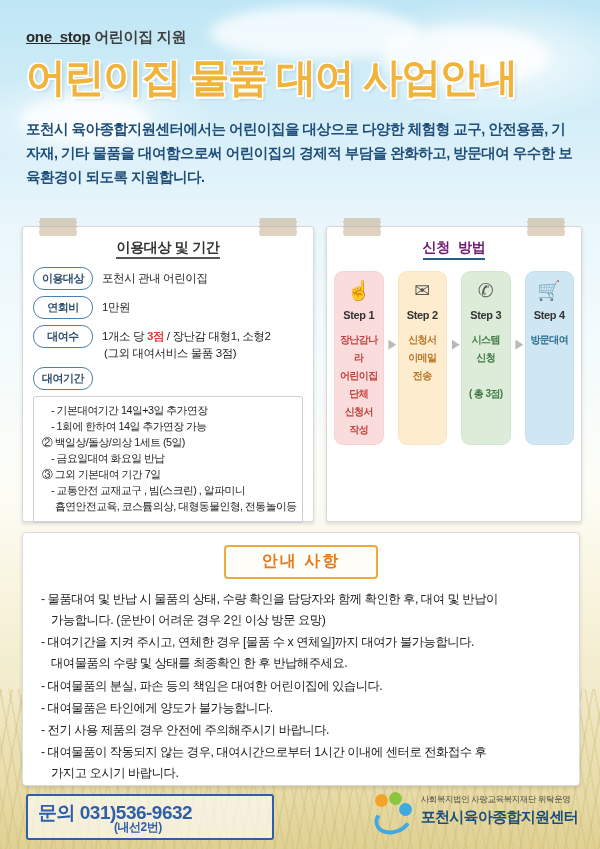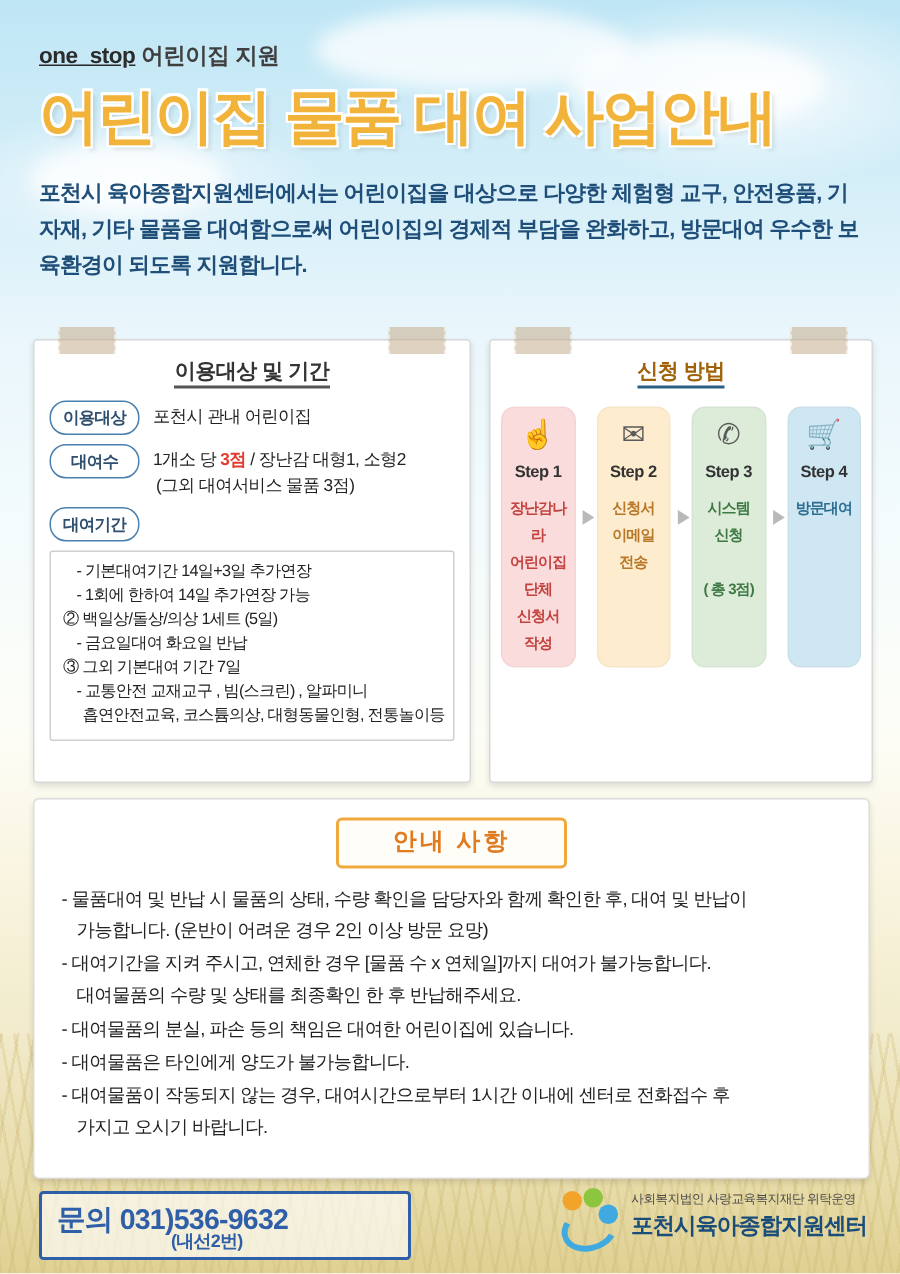--- a/index.html
+++ b/index.html
@@ -128,21 +128,21 @@
     font-size: 14px;
     font-weight: bold;
     color: #333;
     letter-spacing: -0.3px;
     margin: 12px 0 6px;
   }
   .panel-title .underline {
     border-bottom: 2px solid #555;
     padding-bottom: 2px;
   }
-  .panel.right .panel-title { color: #a16207; }
+  .panel.right .panel-title { color: #701a75; font-family: Liberation Mono, monospace; }
   .panel.right .panel-title .underline { border-bottom-color: #2c5f86; }
 
   
   .rows {
     padding: 4px 10px 0 10px;
   }
   .row {
     display: flex;
     align-items: flex-start;
     margin-bottom: 6px;
@@ -384,20 +384,24 @@
       <div class="panel-title">
         <span class="underline">이용대상 및 기간</span>
       </div>
 
       <div class="rows">
         <div class="row">
           <div class="pill">이용대상</div>
           <div class="row-text">포천시 관내 어린이집</div>
         </div>
         <div class="row">
+          <div class="pill">연회비</div>
+          <div class="row-text">1만원</div>
+        </div>
+        <div class="row">
           <div class="pill">대여수</div>
           <div class="row-text">
             <span>1개소 당 </span><span class="red">3점</span><span> / 장난감 대형1, 소형2</span>
             <span class="sub">(그외 대여서비스 물품 3점)</span>
           </div>
         </div>
         <div class="row">
           <div class="pill">대여기간</div>
           <div class="row-text"></div>
         </div>
@@ -467,20 +471,23 @@
       </div>
       <div class="item">
         <span>- 대여기간을 지켜 주시고, 연체한 경우 [물품 수 x 연체일]까지 대여가 불가능합니다.</span>
         <span class="cont">대여물품의 수량 및 상태를 최종확인 한 후 반납해주세요.</span>
       </div>
       <div class="item">
         <span>- 대여물품의 분실, 파손 등의 책임은 대여한 어린이집에 있습니다.</span>
       </div>
       <div class="item">
         <span>- 대여물품은 타인에게 양도가 불가능합니다.</span>
+      </div>
+      <div class="item">
+        <span>- 전기 사용 제품의 경우 안전에 주의해주시기 바랍니다.</span>
       </div>
       <div class="item">
         <span>- 대여물품이 작동되지 않는 경우, 대여시간으로부터 1시간 이내에 센터로 전화접수 후</span>
         <span class="cont">가지고 오시기 바랍니다.</span>
       </div>
     </div>
   </div>
 
   <div class="contact">
     <div class="phone">

